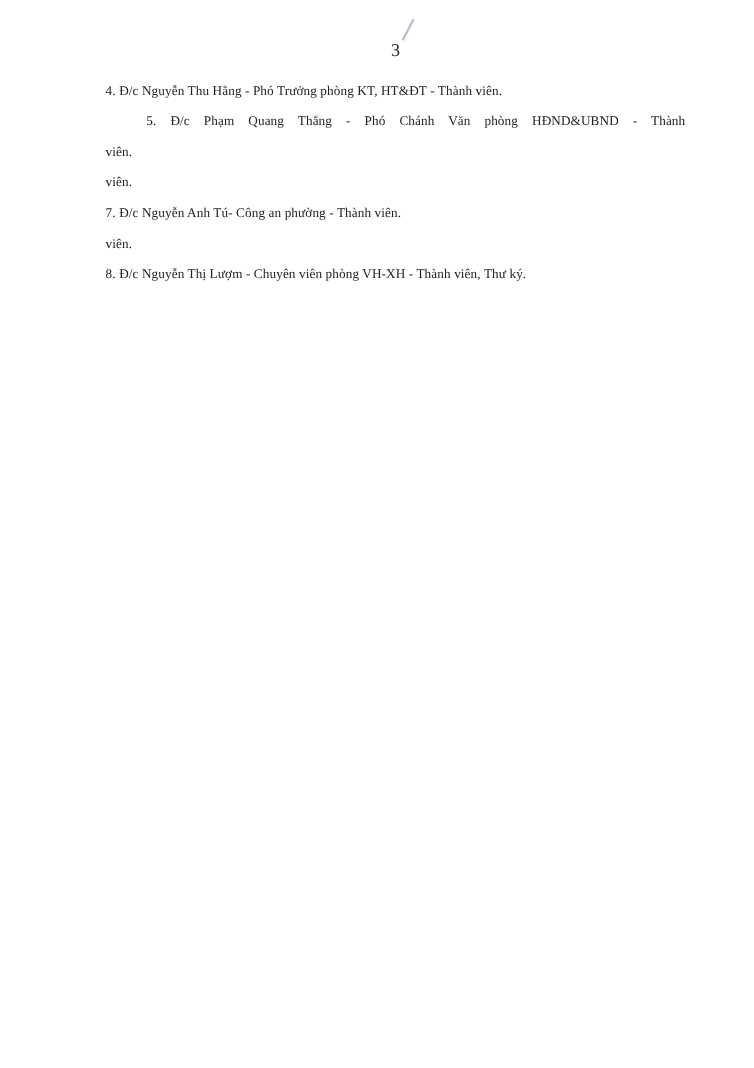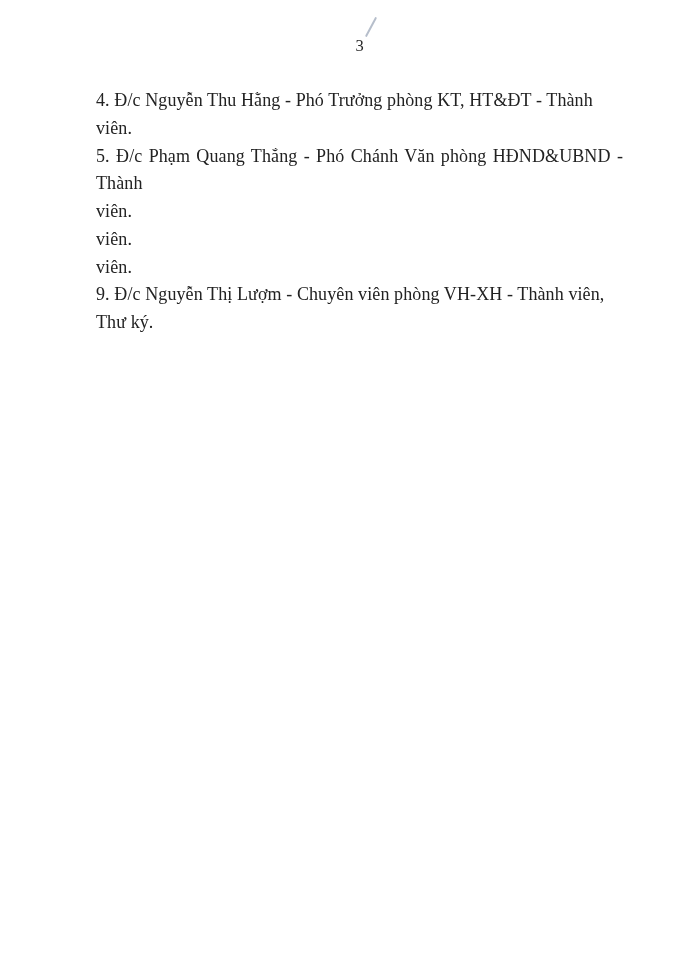--- a/index.html
+++ b/index.html
@@ -33,38 +33,39 @@
     width: 2px;
     height: 22px;
     background: #a9b3c2;
     border-radius: 2px;
     transform: rotate(28deg);
     opacity: 0.85;
   }
   .member-list {
     position: absolute;
     left: 96px;
-    top: 87px;
+    top: 69px;
     width: 527px;
-    font-size: 18px;
+    font-size: 12px;
     line-height: 27.75px;
     letter-spacing: 0.1px;
   }
   .list-item {
     margin: 0;
     padding: 0;
   }
   .line {
     display: block;
     text-align: left;
     white-space: normal;
   }
   .line-justified {
     text-align: justify;
     text-align-last: justify;
+    margin-left: 37px;
   }
 </style>
 </head>
 <body>
 
 <div class="page">
 
   <span class="pen-slash"></span>
 
   <div class="page-number">3</div>
@@ -77,23 +78,26 @@
 
     <p class="list-item">
       <span class="line line-justified">5. Đ/c Phạm Quang Thắng - Phó Chánh Văn phòng HĐND&amp;UBND - Thành</span>
       <span class="line">viên.</span>
     </p>
 
     <p class="list-item">
       <span class="line">viên.</span>
     </p>
 
+    <p class="list-item">
+      <span class="line">7. Đ/c Nguyễn Anh Tú- Công an phường - Thành viên.</span>
+    </p>
 
     <p class="list-item">
       <span class="line">viên.</span>
     </p>
 
     <p class="list-item">
-      <span class="line">9. Đ/c Nguyễn Thị Lượm - Chuyên viên phòng VH-XH - Thành viên, Thư ký.</span>
+      <span class="line">8. Đ/c Nguyễn Thị Lượm - Chuyên viên phòng VH-XH - Thành viên, Thư ký.</span>
     </p>
 
   </div>
 </div>
 
 </body></html>

